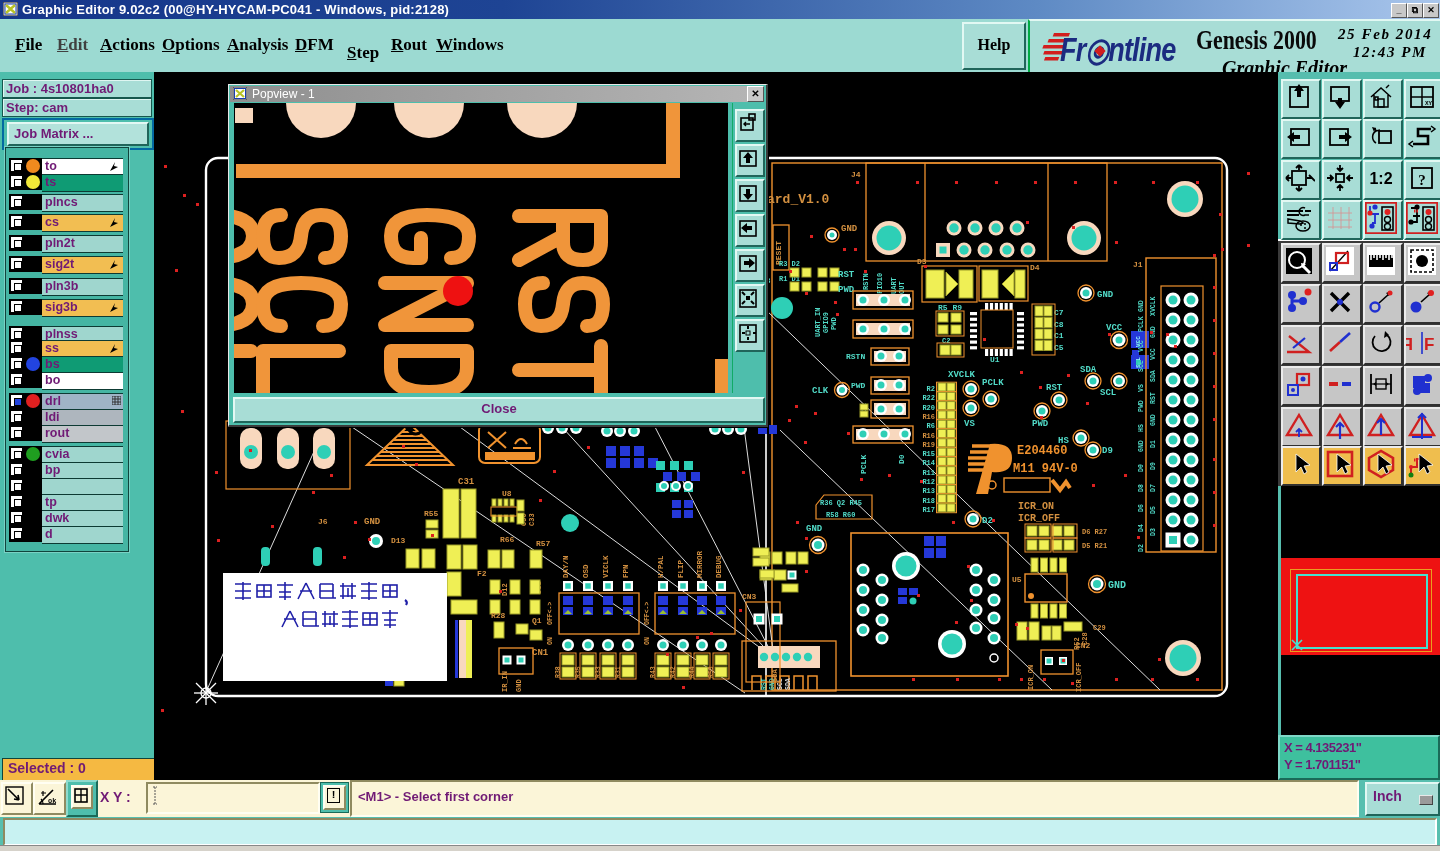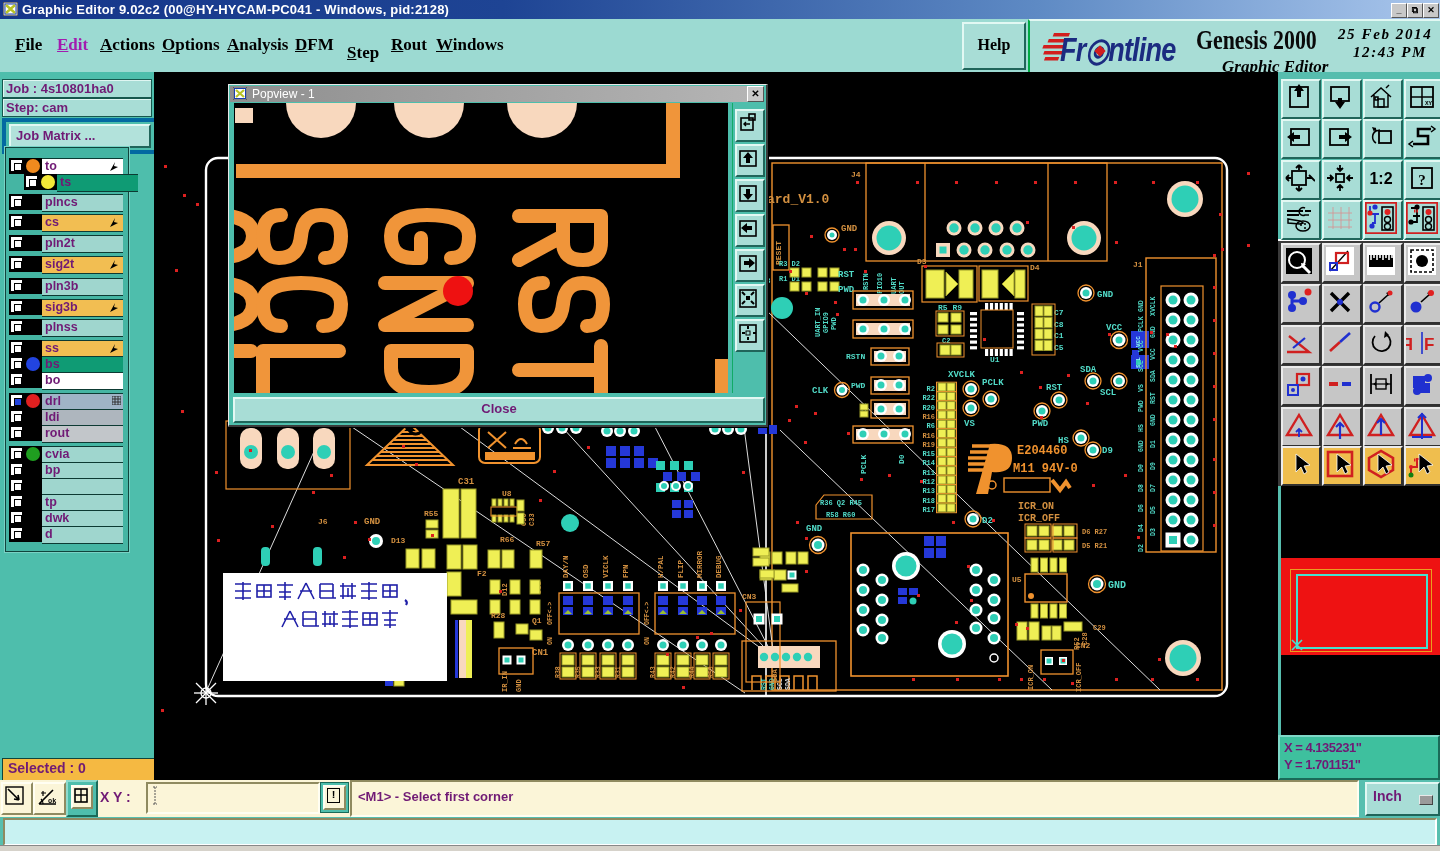--- a/index.html
+++ b/index.html
@@ -27,21 +27,21 @@
 
 <div class="abs" style="left:1391px;top:3px;width:14px;height:13px;background:#C8C8C8;border-top:1px solid #fff;border-left:1px solid #fff;border-bottom:1px solid #555;border-right:1px solid #555;text-align:center;font-size:9px;line-height:12px;font-family:'Liberation Sans',sans-serif;font-weight:bold;color:#000;">_</div>
 <div class="abs" style="left:1407px;top:3px;width:14px;height:13px;background:#C8C8C8;border-top:1px solid #fff;border-left:1px solid #fff;border-bottom:1px solid #555;border-right:1px solid #555;text-align:center;font-size:9px;line-height:12px;font-family:'Liberation Sans',sans-serif;font-weight:bold;color:#000;">⧉</div>
 <div class="abs" style="left:1423px;top:3px;width:14px;height:13px;background:#C8C8C8;border-top:1px solid #fff;border-left:1px solid #fff;border-bottom:1px solid #555;border-right:1px solid #555;text-align:center;font-size:9px;line-height:12px;font-family:'Liberation Sans',sans-serif;font-weight:bold;color:#000;">✕</div>
 </div>
 
 <div class="abs" style="left:0;top:19px;width:1028px;height:53px;background:#9CDAD2;border-bottom:1px solid #063;">
 
 <div class="abs" style="left:15px;top:16px;font-family:'Liberation Serif',serif;font-weight:bold;font-size:17px;color:#000;"><span style="text-decoration:underline">F</span>ile</div>
 
-<div class="abs" style="left:57px;top:16px;font-family:'Liberation Serif',serif;font-weight:bold;font-size:17px;color:#a21caf;"><span style="text-decoration:underline">E</span>dit</div>
+<div class="abs" style="left:57px;top:16px;font-family:'Liberation Serif',serif;font-weight:bold;font-size:17px;color:#404040;"><span style="text-decoration:underline">E</span>dit</div>
 
 <div class="abs" style="left:100px;top:16px;font-family:'Liberation Serif',serif;font-weight:bold;font-size:17px;color:#000;"><span style="text-decoration:underline">A</span>ctions</div>
 
 <div class="abs" style="left:162px;top:16px;font-family:'Liberation Serif',serif;font-weight:bold;font-size:17px;color:#000;"><span style="text-decoration:underline">O</span>ptions</div>
 
 <div class="abs" style="left:227px;top:16px;font-family:'Liberation Serif',serif;font-weight:bold;font-size:17px;color:#000;"><span style="text-decoration:underline">A</span>nalysis</div>
 
 <div class="abs" style="left:295px;top:16px;font-family:'Liberation Serif',serif;font-weight:bold;font-size:17px;color:#000;"><span style="text-decoration:underline">D</span>FM</div>
 
 <div class="abs" style="left:347px;top:24px;font-family:'Liberation Serif',serif;font-weight:bold;font-size:17px;color:#000;"><span style="text-decoration:underline">S</span>tep</div>
@@ -70,55 +70,55 @@
 <div class="abs" style="left:30px;top:9px;font-family:'Liberation Sans',sans-serif;font-weight:bold;font-style:italic;font-size:33px;letter-spacing:-1px;color:#1B2B80;transform:scaleX(0.82);transform-origin:left;">Fr◎ntline</div>
 
 <div class="abs" style="left:66px;top:26px;width:8px;height:8px;background:#D21E1E;transform:rotate(45deg);"></div>
 
 <div class="abs" style="left:166px;top:3px;font-family:'Liberation Serif',serif;font-weight:bold;font-size:28px;color:#0a0a0a;transform:scaleX(0.78);transform-origin:left;">Genesis 2000</div>
 
 <div class="abs" style="left:308px;top:5px;font-family:'Liberation Serif',serif;font-weight:bold;font-style:italic;font-size:15px;letter-spacing:1.6px;color:#000;">25 Feb 2014</div>
 
 <div class="abs" style="left:323px;top:23px;font-family:'Liberation Serif',serif;font-weight:bold;font-style:italic;font-size:15px;letter-spacing:1.6px;color:#000;">12:43 PM</div>
 
-<div class="abs" style="left:192px;top:36px;font-family:'Liberation Serif',serif;font-weight:bold;font-style:italic;font-size:17px;color:#000;">Graphic Editor</div>
+<div class="abs" style="left:192px;top:36px;font-family:'Liberation Serif',serif;font-weight:bold;font-style:italic;font-size:20px;color:#000;">Graphic Editor</div>
 </div>
 
 <div class="abs" style="left:0;top:72px;width:154px;height:684px;background:#4EBEAC;">
 
 <div class="abs" style="left:2px;top:7px;width:148px;height:17px;background:#A8DDD6;border:1px solid #16574D;box-shadow:inset 1px 1px 0 #DFF6F2;">
         <div class="mono" style="font-size:13px;margin:1px 0 0 3px;letter-spacing:0px;">Job : 4s10801ha0</div>
       </div>
 
 <div class="abs" style="left:2px;top:26px;width:148px;height:17px;background:#A8DDD6;border:1px solid #16574D;box-shadow:inset 1px 1px 0 #DFF6F2;">
         <div class="mono" style="font-size:13px;margin:1px 0 0 3px;">Step: cam</div>
       </div>
 
-<div class="abs" style="left:2px;top:46px;width:148px;height:28px;background:#4EBEAC;border:4px solid #0369a1;">
+<div class="abs" style="left:2px;top:46px;width:148px;height:28px;background:#4EBEAC;border:2px solid #0369a1;">
 
 <div class="abs raised" style="left:3px;top:2px;width:138px;height:20px;background:#B2E2DB;">
           <div class="mono" style="font-size:13px;margin:2px 0 0 5px;">Job Matrix ...</div>
         </div>
 </div>
 
 <div class="abs" style="left:5px;top:75px;width:122px;height:403px;background:#45B5A3;border:1px solid #10443C;box-shadow:0 0 0 1px #79D2C5;">
 
 <div class="abs" style="left:3px;top:10px;width:114px;height:16px;">
           <div class="abs" style="left:0;top:0;width:33px;height:16px;background:#000;"></div>
           <div class="abs" style="left:2px;top:2px;width:11px;height:11px;background:#fff;"></div>
           <div class="abs" style="left:4.5px;top:4.5px;width:6px;height:6px;background:#fff;border:1px solid #000;"></div>
           <div class="abs" style="left:17px;top:1px;width:14px;height:14px;border-radius:50%;background:#F08A1E;"></div>
           <div class="abs" style="left:33px;top:0;width:81px;height:16px;background:#FFFFFF;border-top:1px solid #0d3a33;border-bottom:1px solid #0d3a33;"></div>
           <div class="abs mono" style="left:36px;top:1px;font-size:12.5px;">to</div>
           <svg class="abs" style="left:100px;top:3px" width="11" height="11">
             <path d="M1,10 L9,6 L5,5 L6,1 Z" fill="#000"></path>
           </svg>
         </div>
 
-<div class="abs" style="left:18px;top:26px;width:114px;height:16px;">
+<div class="abs" style="left:3px;top:26px;width:114px;height:16px;">
           <div class="abs" style="left:0;top:0;width:33px;height:16px;background:#000;"></div>
           <div class="abs" style="left:2px;top:2px;width:11px;height:11px;background:#fff;"></div>
           <div class="abs" style="left:4.5px;top:4.5px;width:6px;height:6px;background:#fff;border:1px solid #000;"></div>
           <div class="abs" style="left:17px;top:1px;width:14px;height:14px;border-radius:50%;background:#F2E838;"></div>
           <div class="abs" style="left:33px;top:0;width:81px;height:16px;background:#0F9B74;border-top:1px solid #0d3a33;border-bottom:1px solid #0d3a33;"></div>
           <div class="abs mono" style="left:36px;top:1px;font-size:12.5px;">ts</div>
         </div>
 
 <div class="abs" style="left:3px;top:46px;width:114px;height:16px;">
           <div class="abs" style="left:0;top:0;width:33px;height:16px;background:#000;"></div>
@@ -170,21 +170,21 @@
           <div class="abs" style="left:0;top:0;width:33px;height:16px;background:#000;"></div>
           <div class="abs" style="left:2px;top:2px;width:11px;height:11px;background:#fff;"></div>
           <div class="abs" style="left:4.5px;top:4.5px;width:6px;height:6px;background:#fff;border:1px solid #000;"></div>
           <div class="abs" style="left:33px;top:0;width:81px;height:16px;background:#F2BE52;border-top:1px solid #0d3a33;border-bottom:1px solid #0d3a33;"></div>
           <div class="abs mono" style="left:36px;top:1px;font-size:12.5px;">sig3b</div>
           <svg class="abs" style="left:100px;top:3px" width="11" height="11">
             <path d="M1,10 L9,6 L5,5 L6,1 Z" fill="#000"></path>
           </svg>
         </div>
 
-<div class="abs" style="left:3px;top:171px;width:114px;height:26px;">
+<div class="abs" style="left:3px;top:178px;width:114px;height:26px;">
           <div class="abs" style="left:0;top:0;width:33px;height:16px;background:#000;"></div>
           <div class="abs" style="left:2px;top:2px;width:11px;height:11px;background:#fff;"></div>
           <div class="abs" style="left:4.5px;top:4.5px;width:6px;height:6px;background:#fff;border:1px solid #000;"></div>
           <div class="abs" style="left:33px;top:0;width:81px;height:16px;background:#9FD6CE;border-top:1px solid #0d3a33;border-bottom:1px solid #0d3a33;"></div>
           <div class="abs mono" style="left:36px;top:1px;font-size:12.5px;">plnss</div>
         </div>
 
 <div class="abs" style="left:3px;top:192px;width:114px;height:16px;">
           <div class="abs" style="left:0;top:0;width:33px;height:16px;background:#000;"></div>
           <div class="abs" style="left:2px;top:2px;width:11px;height:11px;background:#fff;"></div>

